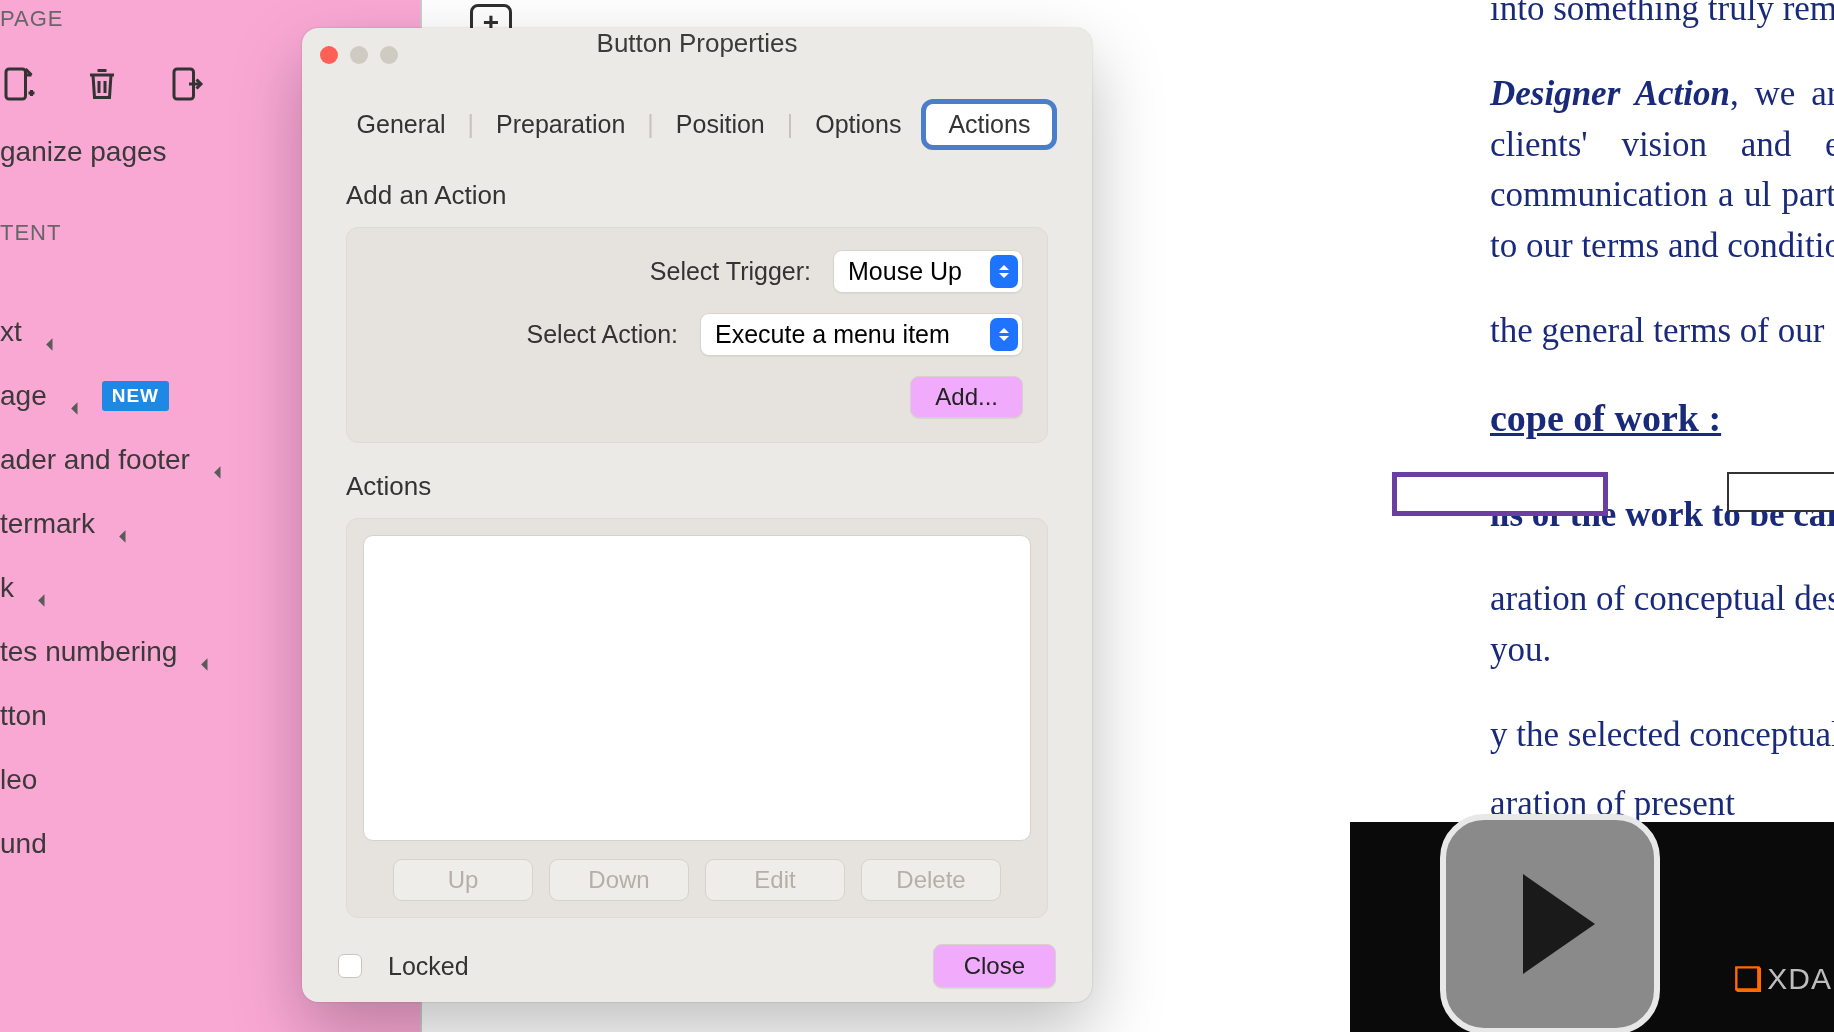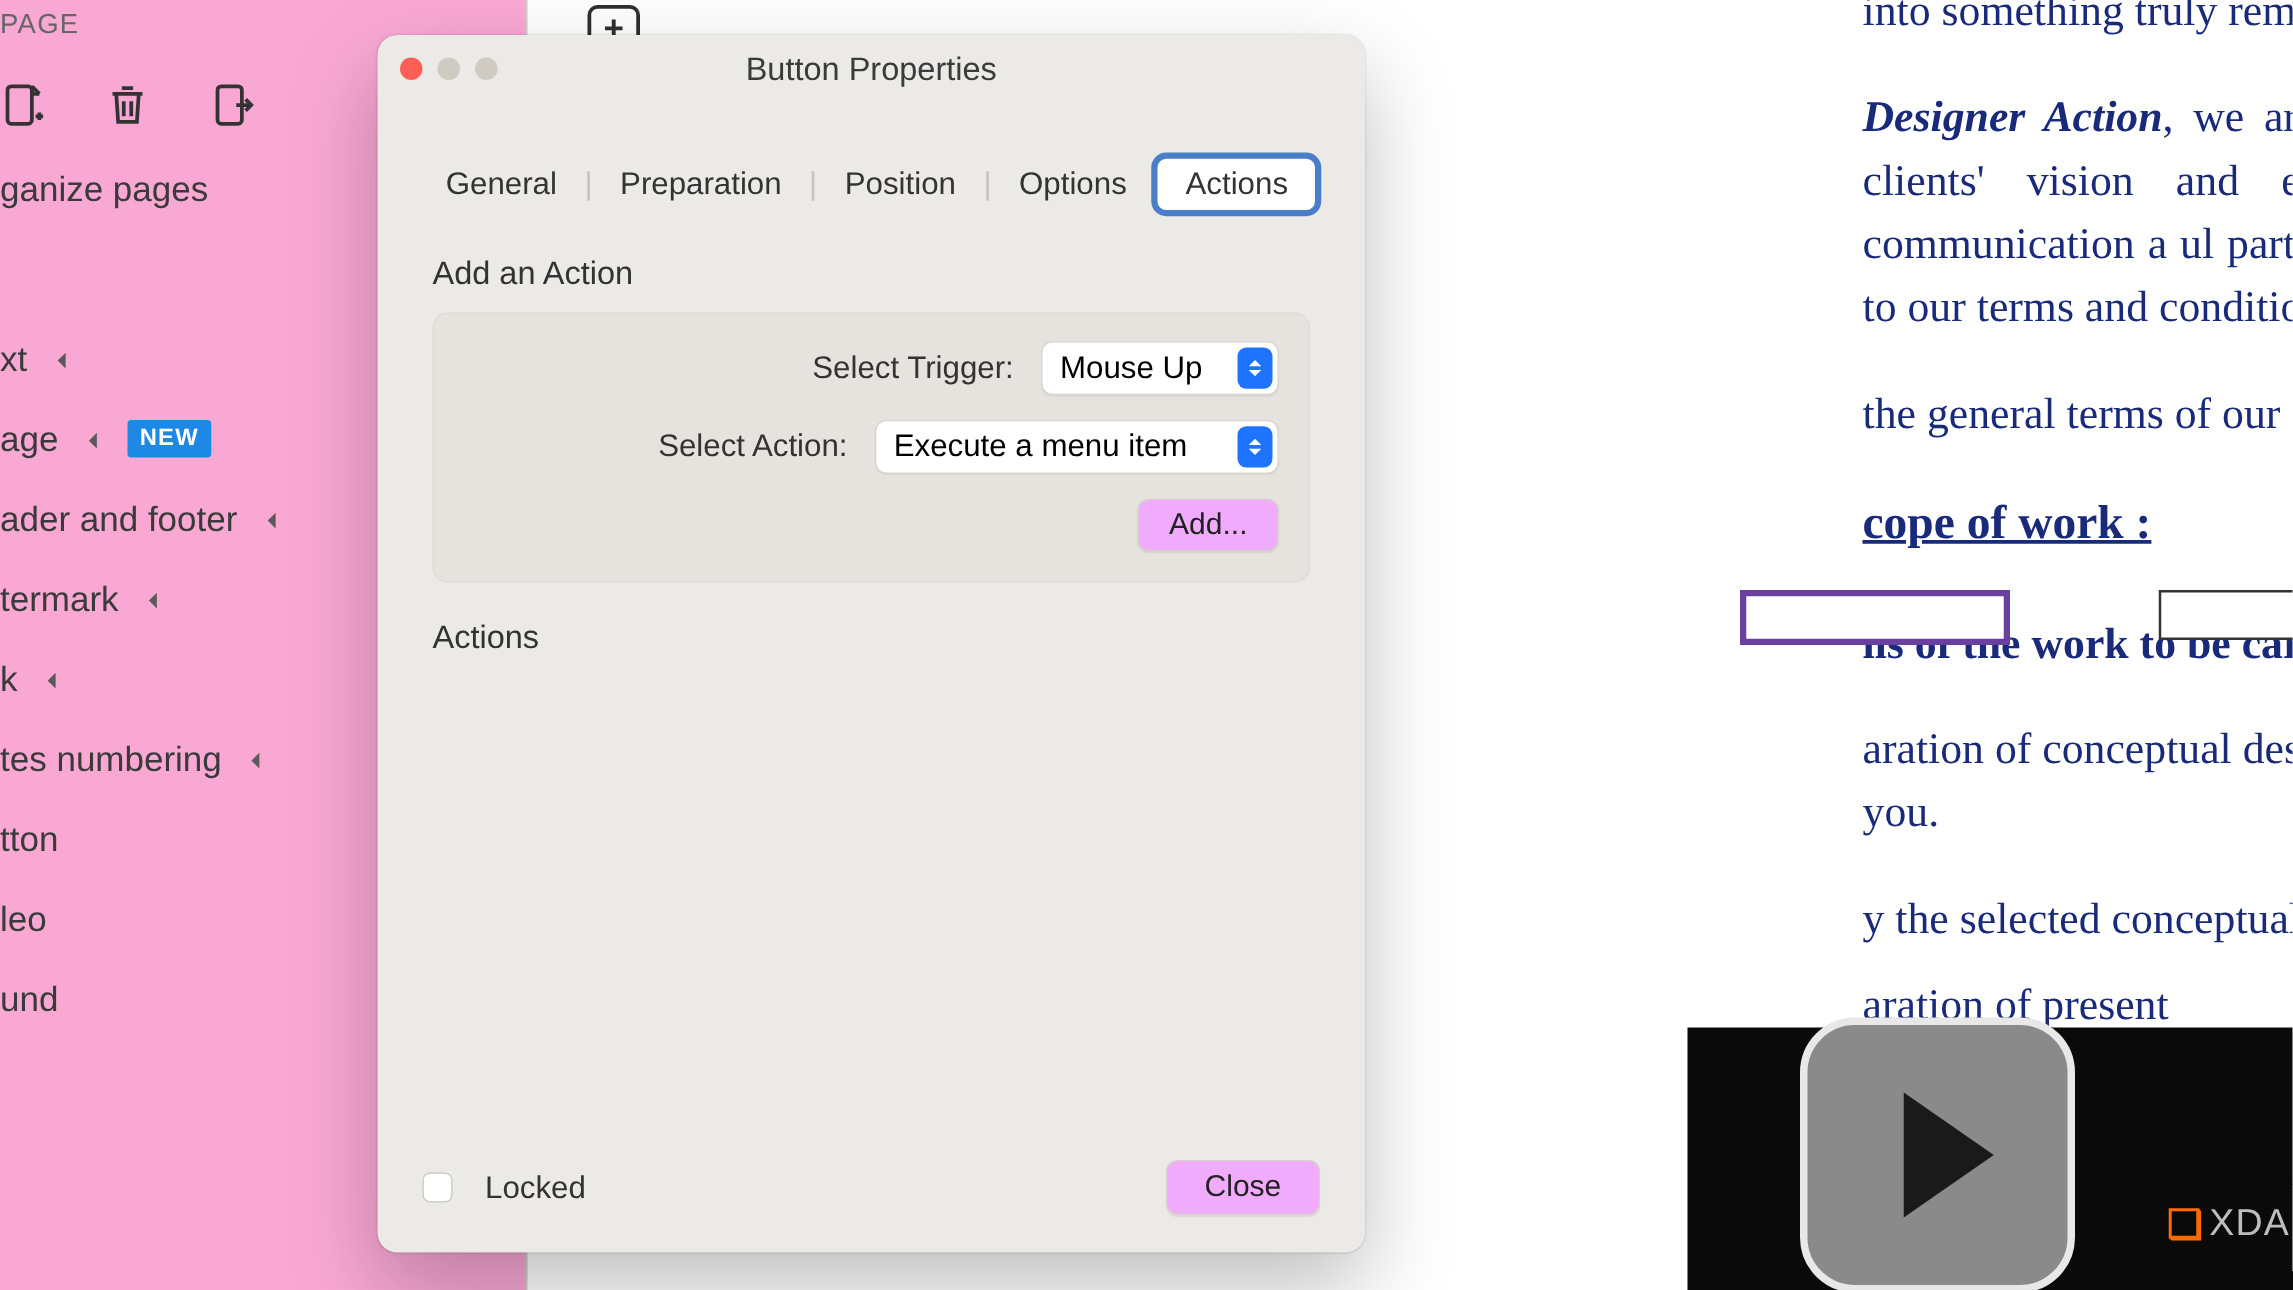--- a/index.html
+++ b/index.html
@@ -20,21 +20,21 @@
     height: 100%;
     background: #f9a8d4;
     padding-top: 6px;
     font-size: 28px;
     color: #3a3a3a;
   }
   .sidebar-section-label { font-size: 22px; color: #666; letter-spacing: 1px; padding-left: 0; margin-bottom: 18px; }
   .toolbar-row { display: flex; gap: 48px; padding: 16px 0 18px 0; }
   .toolbar-icon { width: 36px; height: 36px; }
   .sidebar-item {
-    display: flex; align-items: flex-start; gap: 20px;
+    display: flex; align-items: center; gap: 20px;
     padding: 16px 0;
     position: relative;
   }
   .sidebar-item .chev {
     width: 0; height: 0;
     border-left: 9px solid #5a5a5a;
     border-top: 9px solid transparent;
     position: relative;
     transform: rotate(45deg);
     margin-left: 6px;
@@ -288,20 +288,21 @@
           <path d="M19 9l3 3-3 3"></path>
         </svg>
     </span>
   </div>
 
   <div class="sidebar-item">
     <span>ganize pages</span>
   </div>
 
   <div class="sidebar-separator"></div>
+  <div class="sidebar-section-label">TENT</div>
   <div class="sidebar-separator"></div>
 
   <div class="sidebar-item">
     <span>xt</span>
     <span class="chev"></span>
   </div>
   <div class="sidebar-item">
     <span>age</span>
     <span class="chev"></span>
     <span class="badge-new">NEW</span>
@@ -407,20 +408,29 @@
           <span>Execute a menu item</span>
           <span class="sel-btn"></span>
         </div>
       </div>
       <div class="add-row">
         <div class="macbtn">Add...</div>
       </div>
     </div>
 
     <div class="section-title" style="margin-top:28px;">Actions</div>
+    <div class="inset-box" style="padding:16px;">
+      <div class="listbox"></div>
+      <div class="btn-row">
+        <div class="macbtn disabled">Up</div>
+        <div class="macbtn disabled">Down</div>
+        <div class="macbtn disabled">Edit</div>
+        <div class="macbtn disabled">Delete</div>
+      </div>
+    </div>
   </div>
 
   <div class="footer">
     <label class="chk">
       <span class="chkbox"></span>
       <span>Locked</span>
     </label>
     <div class="macbtn" style="padding:7px 30px;">Close</div>
   </div>
 </div>

